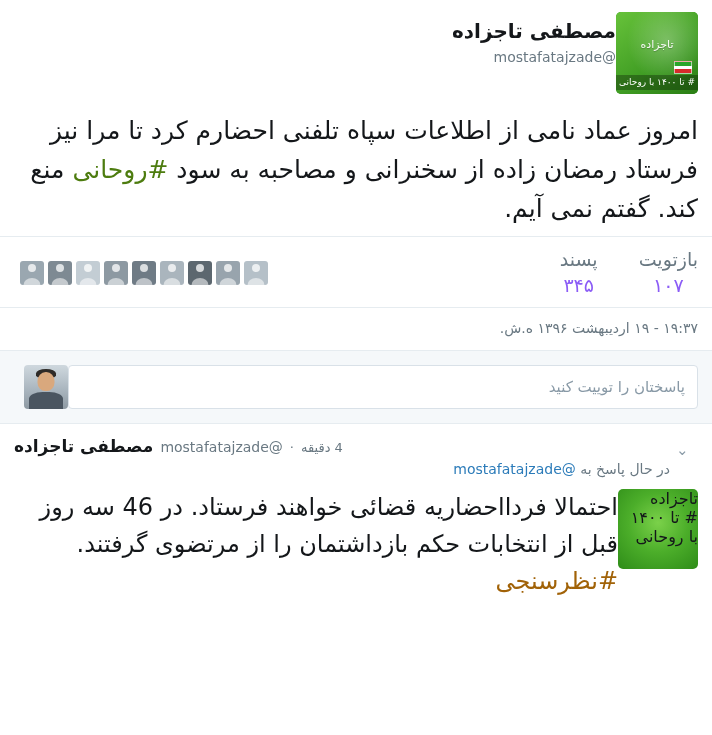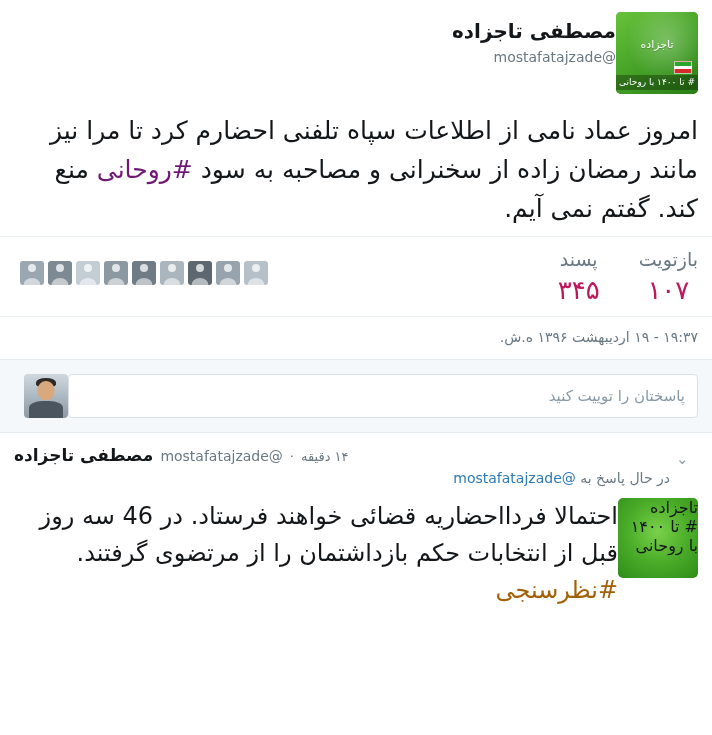--- a/index.html
+++ b/index.html
@@ -113,21 +113,21 @@
   .tweet-text {
     margin-top: 18px;
     font-size: 25px;
     line-height: 1.55;
     color: #14171a;
     text-align: right;
     direction: rtl;
     padding-bottom: 8px;
   }
   .tweet-text .hashtag {
-    color: #701a75;
+    color: #4d7c0f;
   }
 
   .sep {
     border-top: 1px solid #e6ecf0;
   }
 
   
   .stats-row {
     display: flex;
     flex-direction: row;
@@ -140,22 +140,22 @@
     margin-right: 0;
     margin-left: 34px;
     min-width: 52px;
   }
   .stat .label {
     font-size: 19px;
     color: #697882;
     line-height: 1.3;
   }
   .stat .value {
-    font-size: 26px;
-    color: #be185d;
+    font-size: 19px;
+    color: #8b5cf6;
     line-height: 1.35;
     margin-top: 1px;
   }
   .facepile {
     flex: 1 1 auto;
     display: flex;
     flex-direction: row-reverse;
     justify-content: flex-start;
     align-items: center;
     gap: 4px;
@@ -381,21 +381,21 @@
         <div class="flag"></div>
         <div class="banner"># تا ۱۴۰۰ با روحانی</div>
       </div>
 
       <div class="names">
         <div class="display-name">مصطفی تاجزاده</div>
         <div class="handle">@mostafatajzade</div>
       </div>
     </div>
 
-    <div class="tweet-text"><span>امروز عماد نامی از اطلاعات سپاه تلفنی احضارم کرد تا مرا نیز مانند رمضان زاده از سخنرانی و مصاحبه به سود </span><span class="hashtag">#روحانی</span><span> منع کند. گفتم نمی آیم.</span></div>
+    <div class="tweet-text"><span>امروز عماد نامی از اطلاعات سپاه تلفنی احضارم کرد تا مرا نیز فرستاد رمضان زاده از سخنرانی و مصاحبه به سود </span><span class="hashtag">#روحانی</span><span> منع کند. گفتم نمی آیم.</span></div>
   </div>
 
   <div class="sep"></div>
 
   <div class="stats-row">
     <div class="stat">
       <div class="label">بازتویت</div>
       <div class="value">۱۰۷</div>
     </div>
     <div class="stat">
@@ -429,21 +429,21 @@
   </div>
 
   <div class="reply-tweet">
     <div class="reply-head">
       <div class="chevron">⌄</div>
       <div class="reply-names">
         <div class="reply-line1">
           <span class="reply-name">مصطفی تاجزاده</span>
           <span class="reply-handle">@mostafatajzade</span>
           <span class="reply-dot">·</span>
-          <span class="reply-time">۱۴ دقیقه</span>
+          <span class="reply-time">4 دقیقه</span>
         </div>
         <div class="reply-inreply">
           <span>در حال پاسخ به</span>
           <span class="link">@mostafatajzade</span>
         </div>
       </div>
     </div>
 
     <div class="reply-body">
       <div class="avatar-reply">

